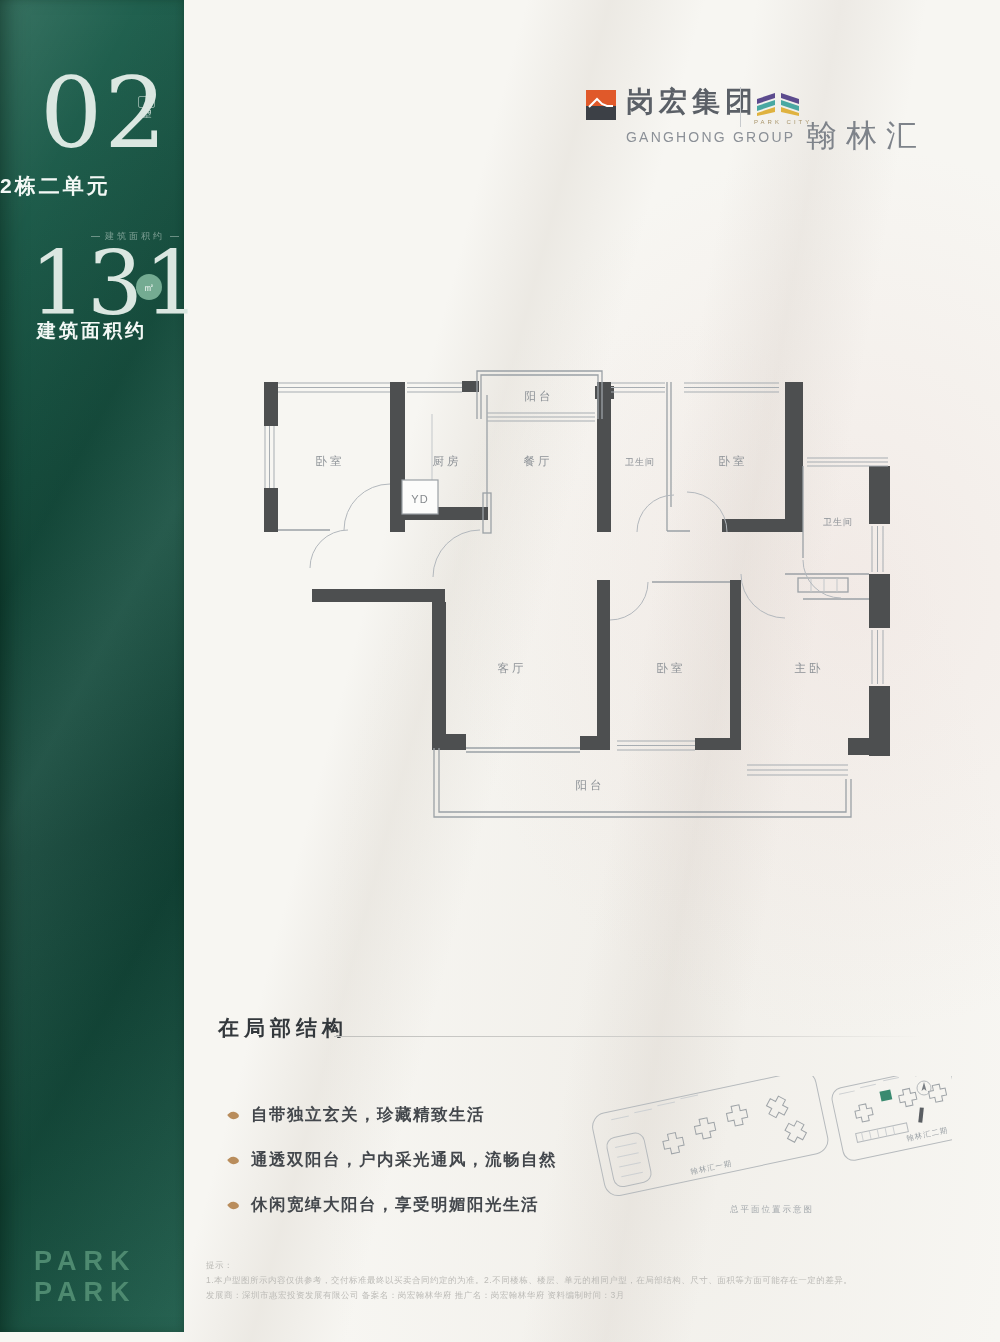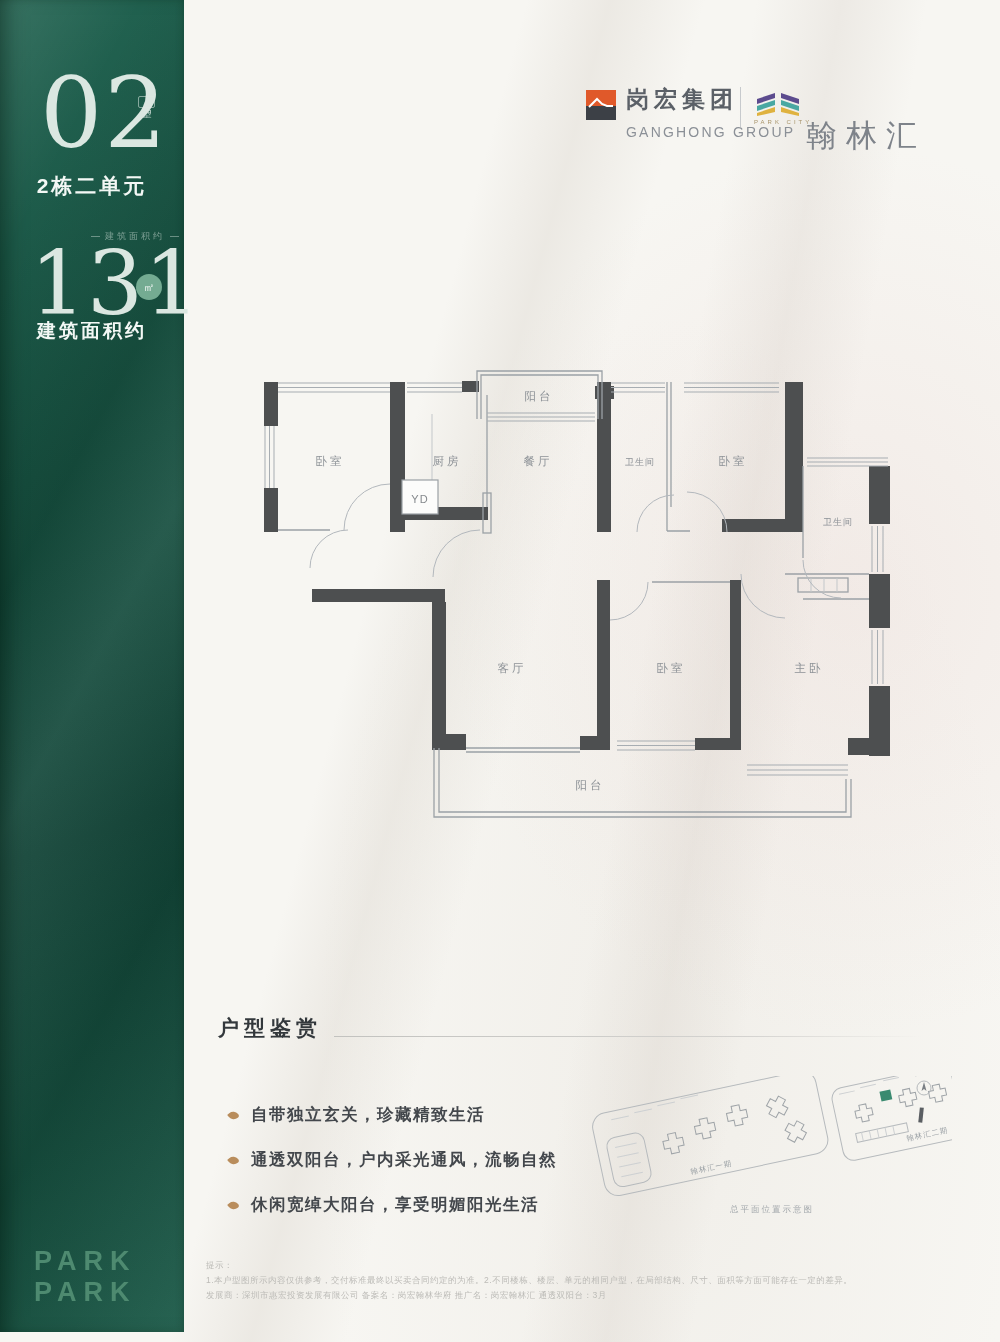--- a/index.html
+++ b/index.html
@@ -18,39 +18,39 @@
       linear-gradient(118deg, rgba(255,255,255,.10) 0%, rgba(255,255,255,0) 16%,
         rgba(0,20,12,.16) 36%, rgba(255,255,255,.07) 50%,
         rgba(0,20,12,.18) 72%, rgba(255,255,255,.05) 100%),
       linear-gradient(160deg,#226351 0%,#185242 35%,#134639 62%,#1c5b49 100%);
     box-shadow:inset 16px 0 22px -12px rgba(0,25,15,.55), inset -4px 0 8px -4px rgba(0,25,15,.3);}
   .unit-number{position:absolute;left:40px;top:64px;font-family:"DejaVu Serif","Liberation Serif",serif;
     font-size:98px;line-height:1;color:#dbe7e1;font-weight:400;letter-spacing:2px;}
   .unit-badge{position:absolute;left:138px;top:96px;writing-mode:vertical-rl;font-size:9px;
     letter-spacing:2px;color:rgba(223,234,228,.75);border:1px solid rgba(223,234,228,.55);
     border-radius:2px;padding:3px 1px;}
-  .building-unit{position:absolute;left:0;top:172px;width:184px;text-align:center;
+  .building-unit{position:absolute;left:0;top:172px;width:184px;text-align:left;
     font-size:21px;font-weight:bold;letter-spacing:3px;color:#f3f8f5;}
   .area-caption{position:absolute;left:0;top:230px;width:184px;text-align:right;font-size:9px;
     letter-spacing:3px;color:rgba(230,240,235,.48);}
   .area-caption i{display:inline-block;width:9px;height:1px;background:rgba(230,240,235,.4);
     vertical-align:middle;margin:0 5px;}
   .area-value{position:absolute;left:30px;top:240px;font-family:"DejaVu Serif","Liberation Serif",serif;
     font-size:88px;line-height:1;color:#dbe7e1;letter-spacing:1px;}
   .area-unit{position:absolute;left:136px;top:274px;width:26px;height:26px;border-radius:50%;
     background:#74ab92;color:#fff;font-size:11px;line-height:26px;text-align:center;}
   .layout-summary{position:absolute;left:0;top:318px;width:184px;text-align:center;
     font-size:19px;font-weight:bold;letter-spacing:3px;color:#f3f8f5;}
   .wordmark{position:absolute;left:34px;top:1246px;color:#4e8a70;font-weight:bold;
     font-size:27px;letter-spacing:7px;line-height:1.15;text-align:center;}
   
   .hdr{position:absolute;z-index:1;}
   .dev-icon{left:586px;top:90px;}
   .dev-text{left:626px;top:88px;}
-  .dev-name{font-size:23px;font-weight:bold;color:#5b6067;letter-spacing:5px;line-height:1;}
+  .dev-name{font-size:28px;font-weight:bold;color:#5b6067;letter-spacing:5px;line-height:1;}
   .dev-sub{font-size:14px;color:#8b9097;letter-spacing:2.2px;margin-top:13px;}
   .logo-div{left:740px;top:87px;width:1px;height:40px;background:#c7cacd;}
   .proj-icon{left:756px;top:90px;}
   .proj-sub{left:754px;top:119px;font-size:6px;letter-spacing:3px;color:#a8946b;}
   .proj-name{left:806px;top:84px;font-size:31px;color:#7e838a;letter-spacing:9px;font-weight:400;margin-top:31px;}
   
   .floorplan{position:absolute;left:250px;top:362px;z-index:1;}
   .fp .wd{fill:#4d4f50;}
   .fp .wl{stroke:#9ba1a6;stroke-width:1.3;fill:none;}
   .fp .wt{stroke:#c3c7ca;stroke-width:1;fill:none;}
@@ -207,21 +207,21 @@
       <text x="390" y="103" class="small">卫生间</text>
       <text x="483" y="103">卧室</text>
       <text x="588" y="163" class="small">卫生间</text>
       <text x="262" y="310">客厅</text>
       <text x="421" y="310">卧室</text>
       <text x="559" y="310">主卧</text>
       <text x="340" y="427">阳台</text>
     </g>
   </svg>
 
-  <div class="features-title">户型鉴赏</div>
+  <div class="features-title">在局部结构</div>
   <div class="features-line"></div>
   <ul class="features">
     <li><span class="leaf"></span><span>自带独立玄关，珍藏精致生活</span></li>
     <li><span class="leaf"></span><span>通透双阳台，户内采光通风，流畅自然</span></li>
     <li><span class="leaf"></span><span>休闲宽绰大阳台，享受明媚阳光生活</span></li>
   </ul>
 
   <svg class="siteplan sp" width="380" height="148" viewBox="0 0 380 148">
     <g transform="translate(18,40) rotate(-12)">
       <rect x="0" y="0" width="228" height="84" rx="14"></rect>
@@ -254,15 +254,15 @@
     <text x="200" y="136" class="cap">总平面位置示意图</text>
     <g transform="translate(352,12)">
       <circle cx="0" cy="0" r="7"></circle>
       <path d="M0 -6 L2.5 3 L0 1 L-2.5 3 Z" fill="#7a7f84" stroke="none"></path>
     </g>
   </svg>
 
   <div class="disclaimer">
     <div>提示：</div>
     <div>1.本户型图所示内容仅供参考，交付标准最终以买卖合同约定的为准。2.不同楼栋、楼层、单元的相同户型，在局部结构、尺寸、面积等方面可能存在一定的差异。</div>
-    <div>发展商：深圳市惠宏投资发展有限公司 备案名：岗宏翰林华府 推广名：岗宏翰林汇 通透双阳台：3月</div>
+    <div>发展商：深圳市惠宏投资发展有限公司 备案名：岗宏翰林华府 推广名：岗宏翰林华府 资料编制时间：3月</div>
   </div>
 </div>
 
 </body></html>

